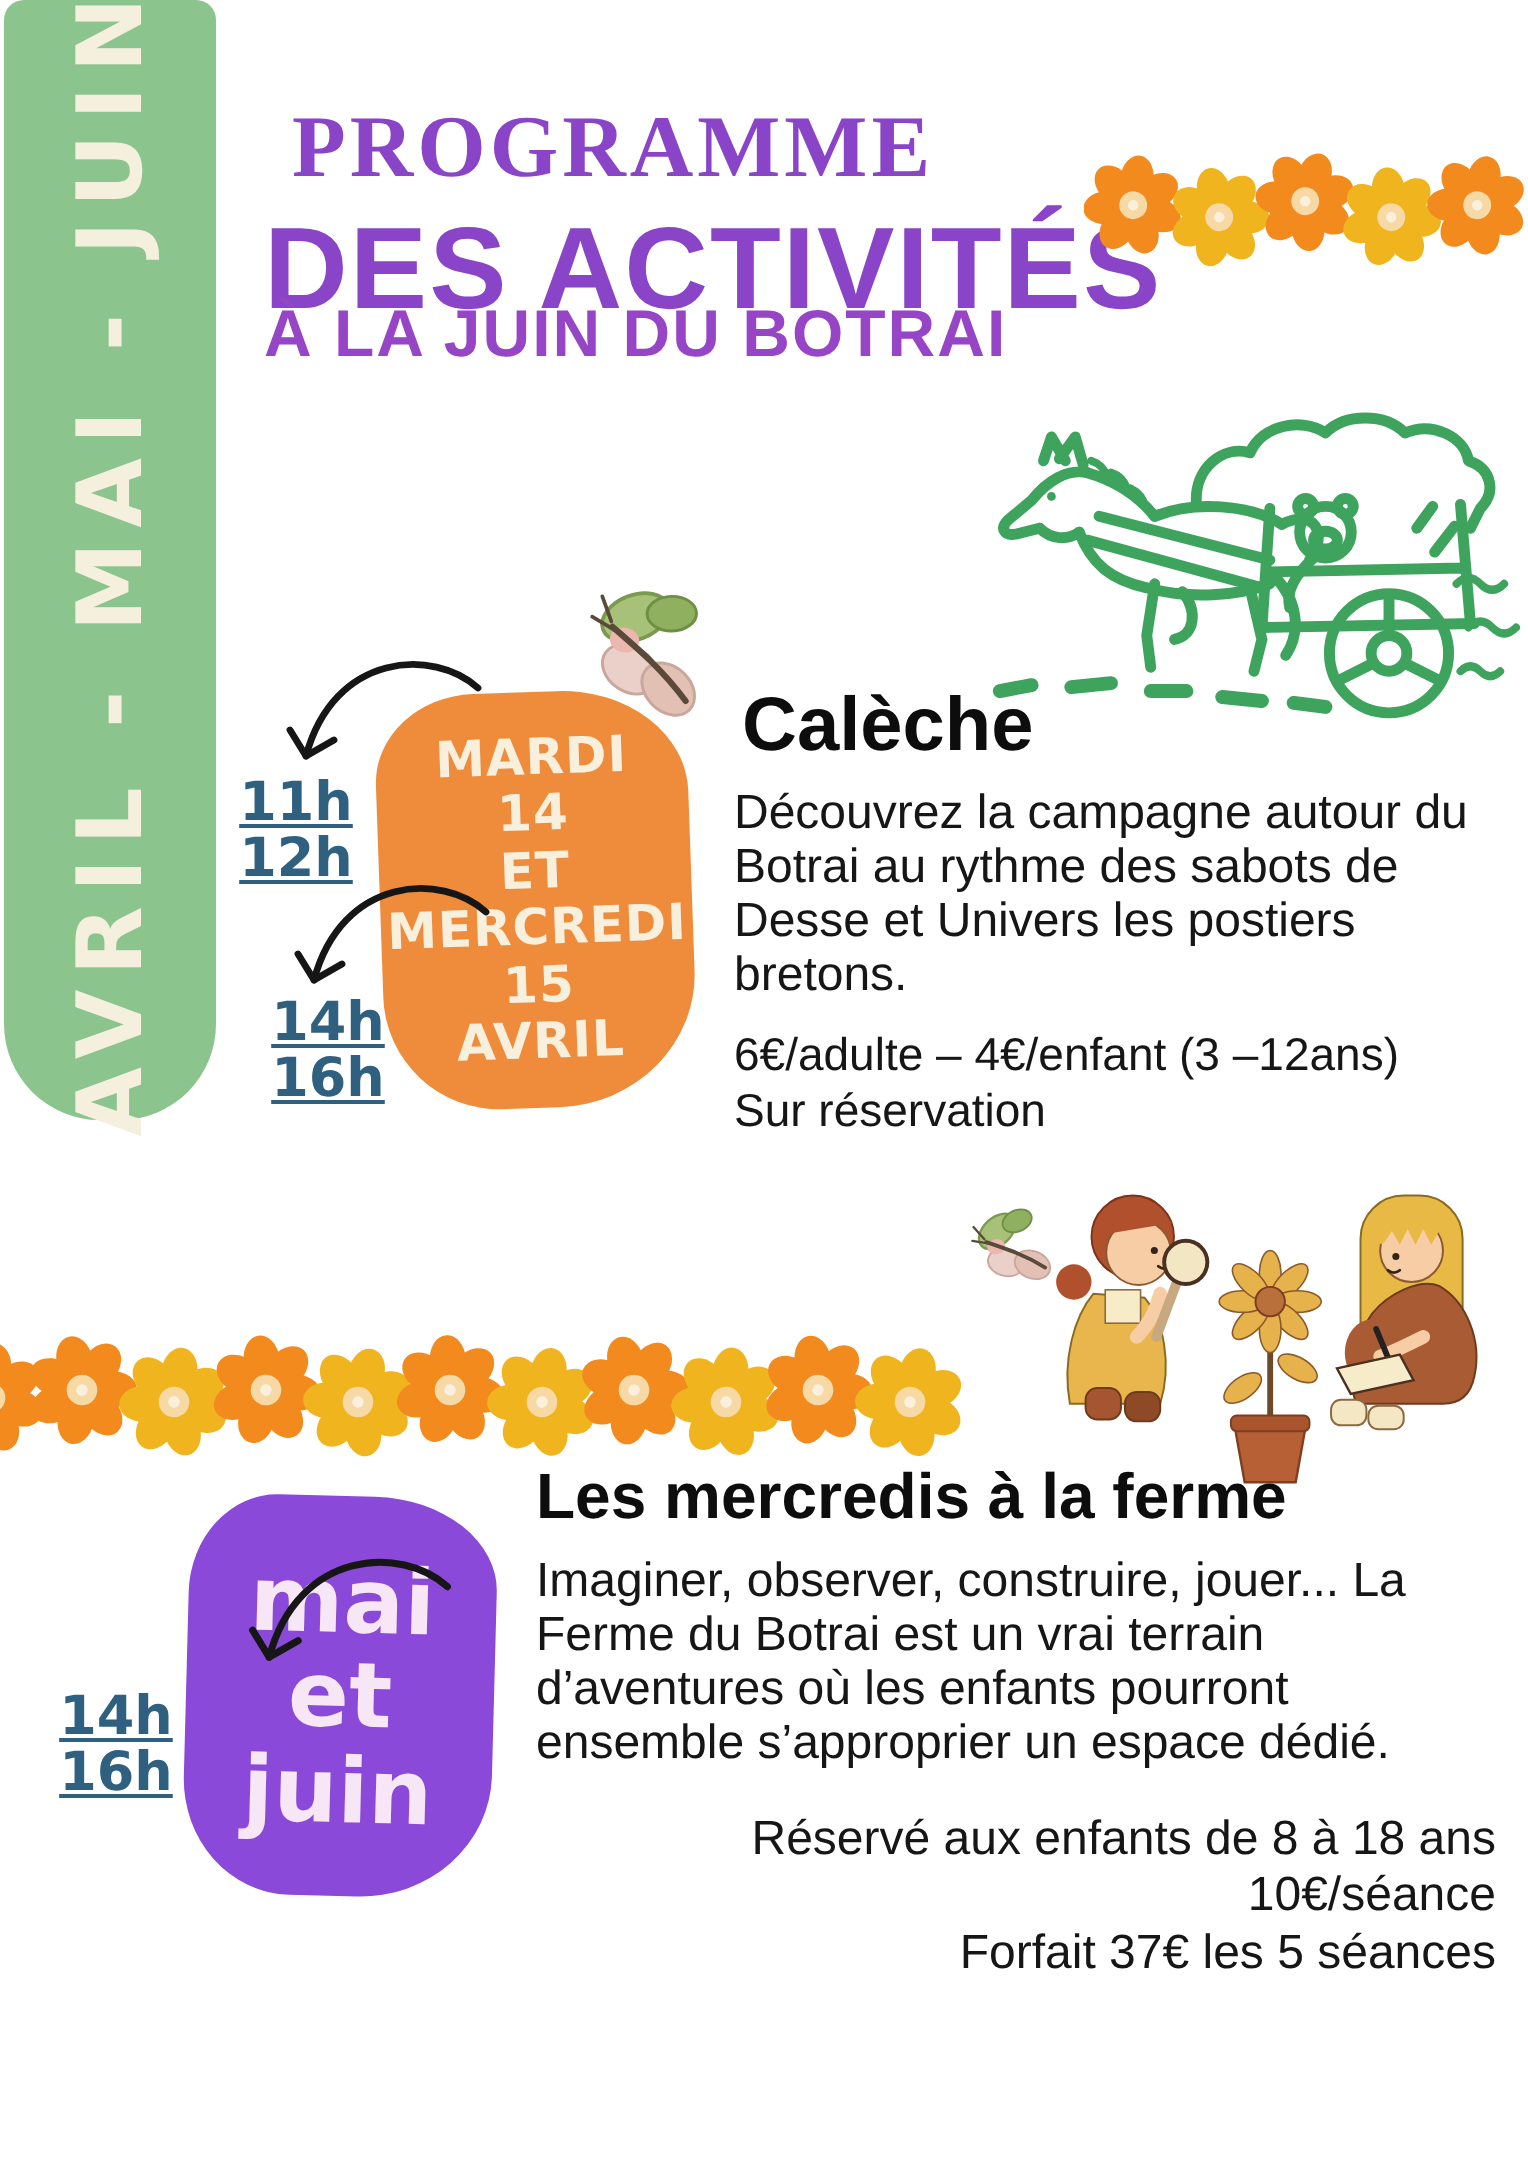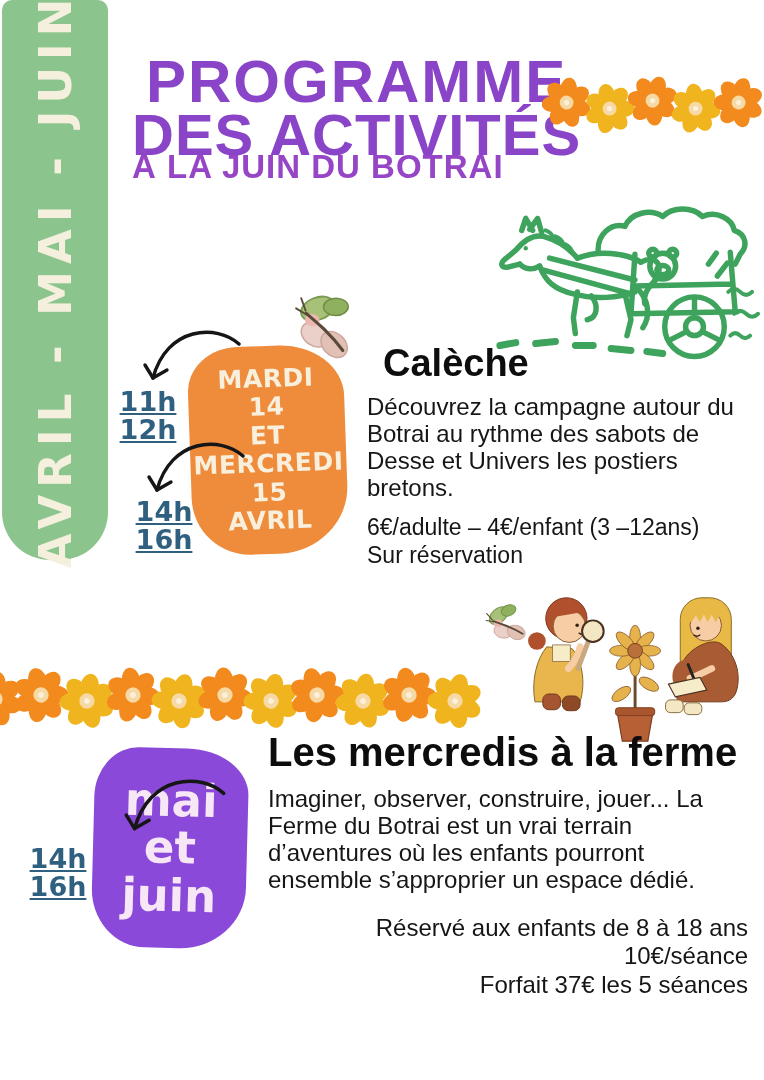--- a/index.html
+++ b/index.html
@@ -8,22 +8,22 @@
 
   
   .side-banner{position:absolute;left:2px;top:0;width:106px;height:560px;
     background:#8CC48E;border-radius:10px 10px 48px 48px;}
   .side-banner .vtext{position:absolute;left:50%;top:50%;
     transform:translate(-50%,-50%) rotate(-90deg);white-space:nowrap;
     font-family:"DejaVu Sans",sans-serif;font-weight:bold;font-size:45px;
     letter-spacing:7px;color:#F5F0DE;}
 
   
-  .title-1{position:absolute;left:146px;top:52px;font-family:Liberation Sans, sans-serif;
-    font-weight:800;font-size:60px;line-height:1;color:#8A44C8;letter-spacing:2px;}
+  .title-1{position:absolute;left:146px;top:52px;font-family:Liberation Serif, serif;
+    font-weight:800;font-size:44px;line-height:1;color:#8A44C8;letter-spacing:2px;}
   .title-2{position:absolute;left:132px;top:106px;font-family:"Liberation Sans",sans-serif;
     font-weight:800;font-size:58px;line-height:1;color:#8A44C8;letter-spacing:1px;}
   .subtitle{position:absolute;left:132px;top:150px;font-family:"Liberation Sans",sans-serif;
     font-weight:800;font-size:33px;line-height:1;color:#9545C5;letter-spacing:1px;}
 
   
   .garland-top{position:absolute;left:542px;top:62px;}
   .garland-mid{position:absolute;left:-18px;top:656px;}
   .carriage{position:absolute;left:486px;top:196px;}
   .butterfly-1{position:absolute;left:284px;top:286px;}
@@ -50,22 +50,22 @@
     font-family:"DejaVu Sans",sans-serif;font-weight:bold;font-size:27px;
     line-height:1.05;color:#30607F;text-decoration:underline;}
   .time-1{left:110px;top:388px;}
   .time-2{left:126px;top:498px;}
   .time-3{left:20px;top:845px;}
 
   
   .sec-caleche{position:absolute;left:367px;top:344px;width:392px;}
   .sec-mercredis{position:absolute;left:268px;top:732px;width:480px;}
   .h-big{font-family:"Liberation Sans",sans-serif;font-weight:800;font-size:38px;
-    line-height:1;color:#0d0d0d;margin:0 0 12px 16px;}
-  .h-mid{font-family:"Liberation Sans",sans-serif;font-weight:800;font-size:40px;
+    line-height:1;color:#0d0d0d;margin:0 0 12px 4px;}
+  .h-mid{font-family:"Liberation Sans",sans-serif;font-weight:800;font-size:32px;
     line-height:1;color:#0d0d0d;margin:0 0 14px 0;}
   .body-copy{font-size:24px;line-height:1.12;color:#161616;margin:0;width:382px;}
   .body-copy.wide{width:478px;}
   .small-copy{font-size:23px;line-height:1.15;color:#161616;margin:8px 0 0 0;}
   .small-copy.first{margin-top:12px;}
   .details{font-size:24px;line-height:1.2;color:#161616;margin:20px 0 0 0;text-align:right;}
 </style>
 </head>
 <body>
 

